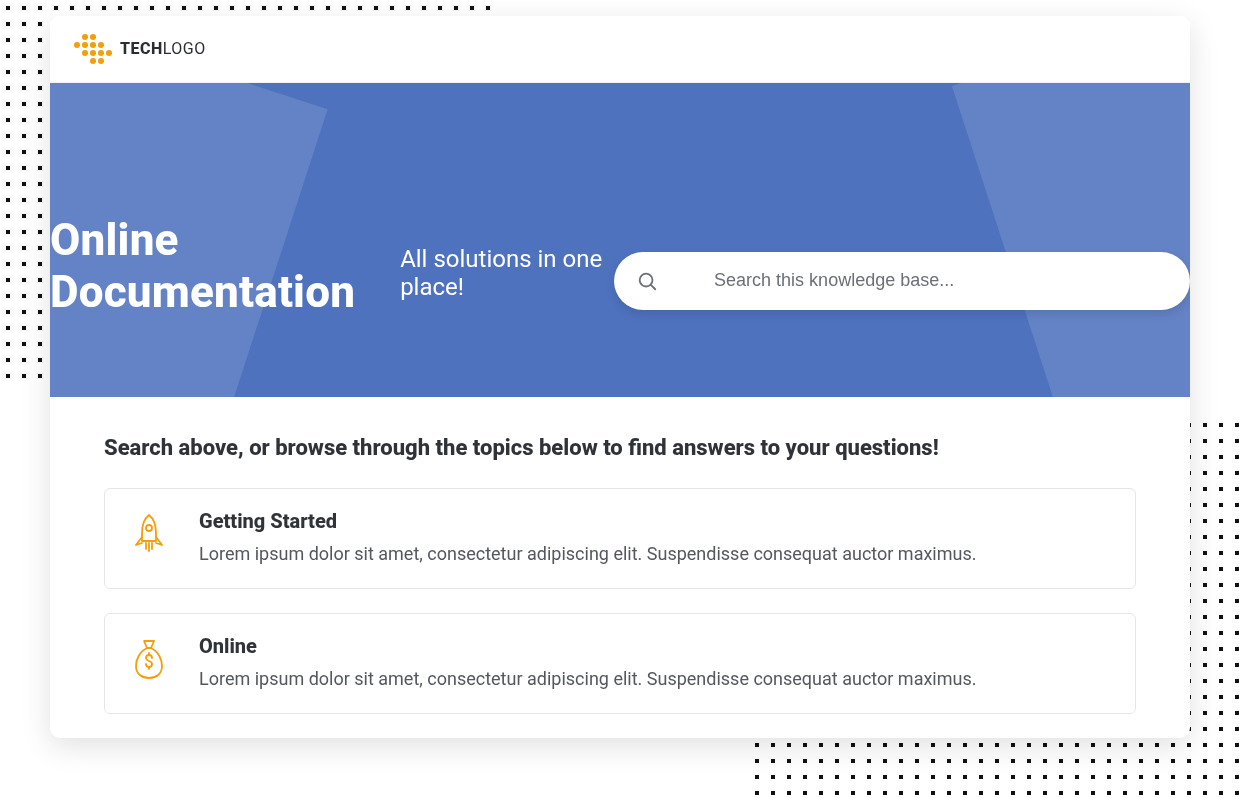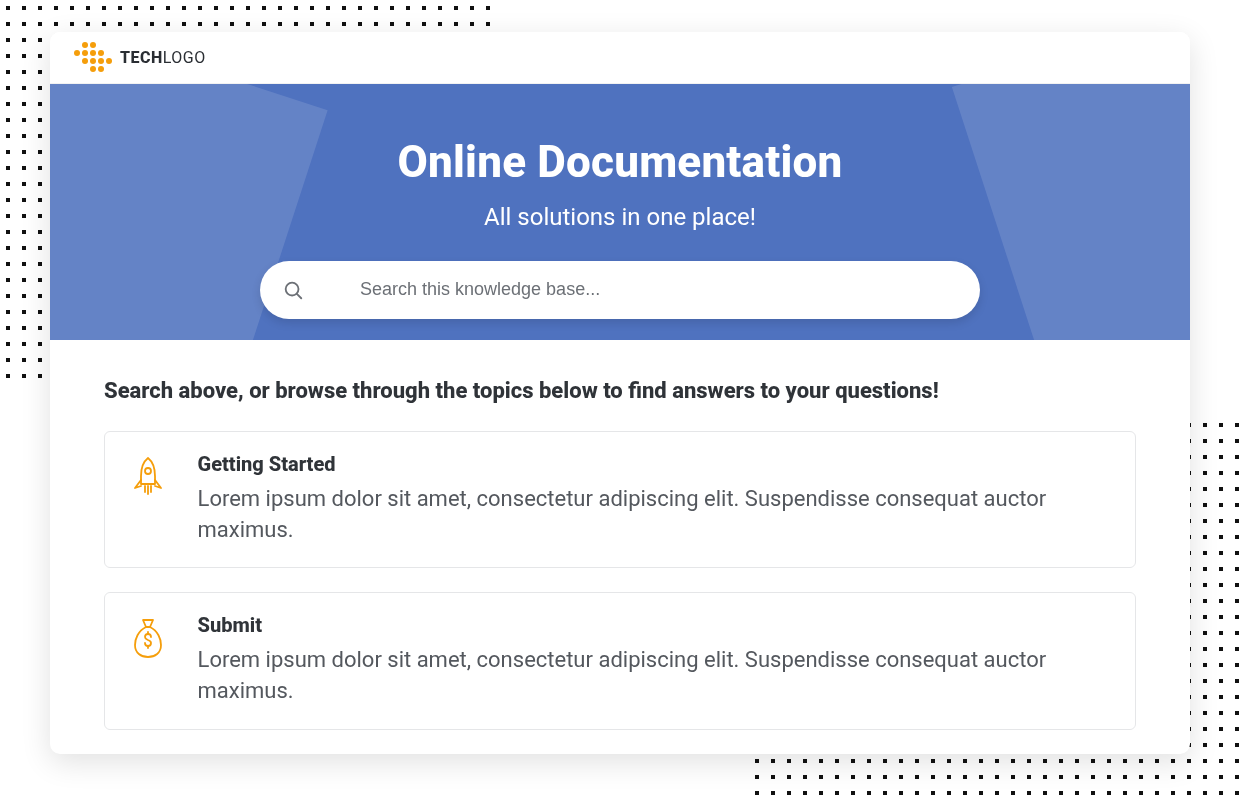--- a/index.html
+++ b/index.html
@@ -12,21 +12,21 @@
     background-image: radial-gradient(#111 2.3px, transparent 2.3px);
     background-size: 16px 16px;
     z-index: 0;
   }
   .dotgrid.tl { top: 0; left: 0; width: 490px; height: 380px; }
   .dotgrid.br { bottom: 0; right: 0; width: 490px; height: 380px; }
 
   
   .card {
     position: absolute;
-    top: 32px;
+    top: 16px;
     left: 50px;
     width: 1140px;
     height: 722px;
     background: #fff;
     border-radius: 10px;
     box-shadow: 0 8px 30px rgba(0,0,0,0.12);
     overflow: hidden;
     z-index: 1;
     display: flex;
     flex-direction: column;
@@ -62,21 +62,21 @@
   .nav { margin-left: auto; display: flex; gap: 40px; }
   .nav a { color: #1f2328; font-weight: 700; font-size: 18px; text-decoration: none; cursor: pointer; }
 
   
   .hero {
     position: relative;
     height: 320px;
     background: #4f72bf;
     overflow: hidden;
     display: flex;
-    flex-direction: column;
+    flex-direction: row;
     align-items: center;
     padding-top: 52px;
   }
   .hero .shape {
     position: absolute;
     background: rgba(255,255,255,0.12);
   }
   .hero .shape.left {
     width: 360px; height: 430px;
     top: -40px; left: -140px;
@@ -153,21 +153,21 @@
     justify-content: center;
     padding-top: 4px;
   }
   .topic .body h3 {
     font-size: 20px;
     font-weight: 800;
     color: #303439;
     margin-bottom: 8px;
   }
   .topic .body p {
-    font-size: 22px;
+    font-size: 18px;
     color: #54585e;
     line-height: 1.4;
   }
 </style>
 </head>
 <body>
 
 <div class="dotgrid tl"></div>
 <div class="dotgrid br"></div>
 
@@ -240,20 +240,20 @@
       <div class="icon">
         <svg width="34" height="42" viewBox="0 0 34 42" fill="none" stroke="#f59e0b" stroke-width="1.8" stroke-linecap="round" stroke-linejoin="round">
           <path d="M12 3 L22 3 L19 10 L15 10 Z"></path>
           <path d="M15 10 C7 14 4 22 4 28 C4 36 10 40 17 40 C24 40 30 36 30 28 C30 22 27 14 19 10"></path>
           <path d="M20 20 C20 18 18.5 17 17 17 C15 17 14 18 14 20 C14 22 16 22.5 17 23 C18.5 23.5 20 24 20 26 C20 28 18.5 29 17 29 C15.5 29 14 28 14 26"></path>
           <line x1="17" y1="15" x2="17" y2="17"></line>
           <line x1="17" y1="29" x2="17" y2="31"></line>
         </svg>
       </div>
       <div class="body">
-        <h3>Submit</h3>
+        <h3>Online</h3>
         <p>Lorem ipsum dolor sit amet, consectetur adipiscing elit. Suspendisse consequat auctor maximus.</p>
       </div>
     </div>
 
   </div>
 
 </div>
 
 </body></html>

